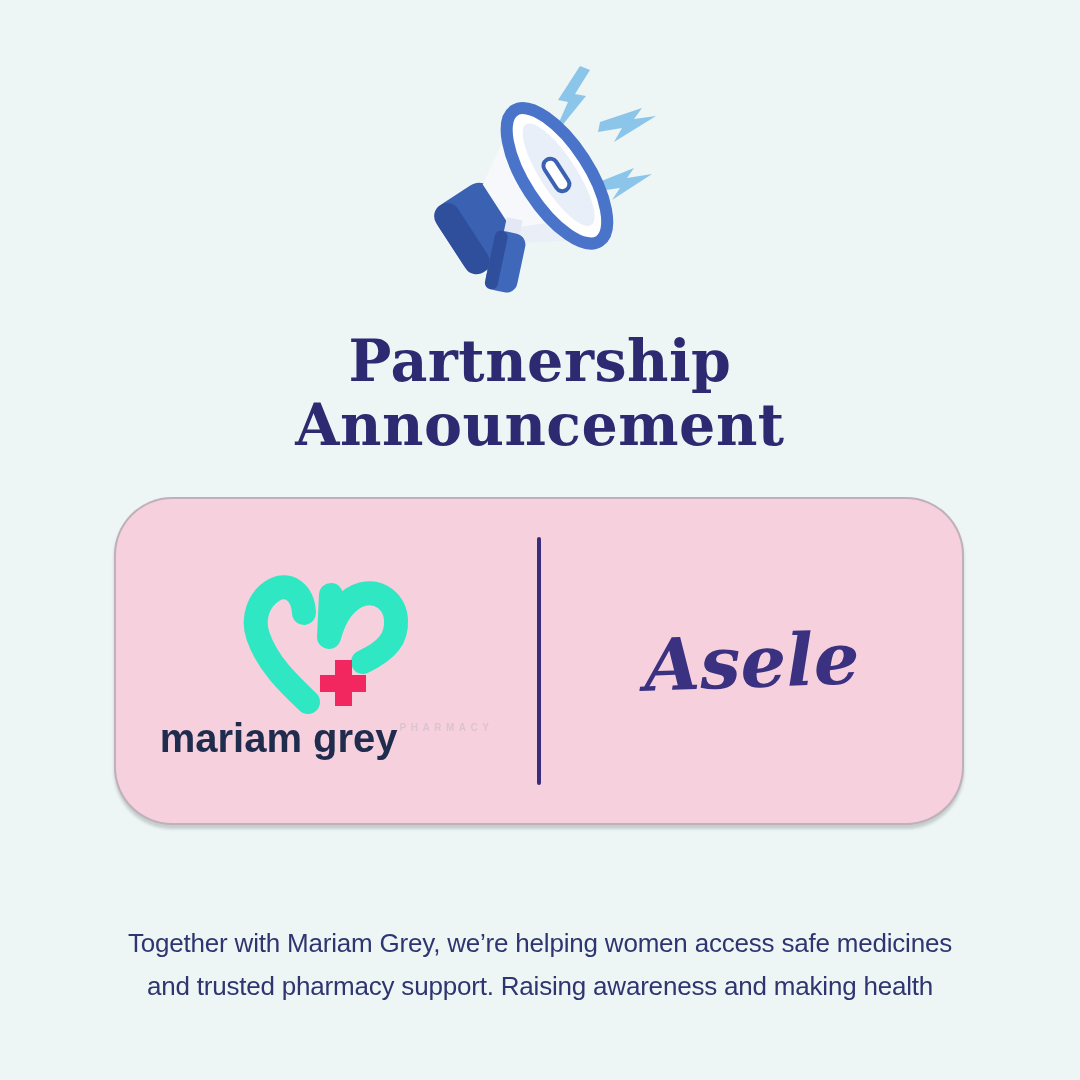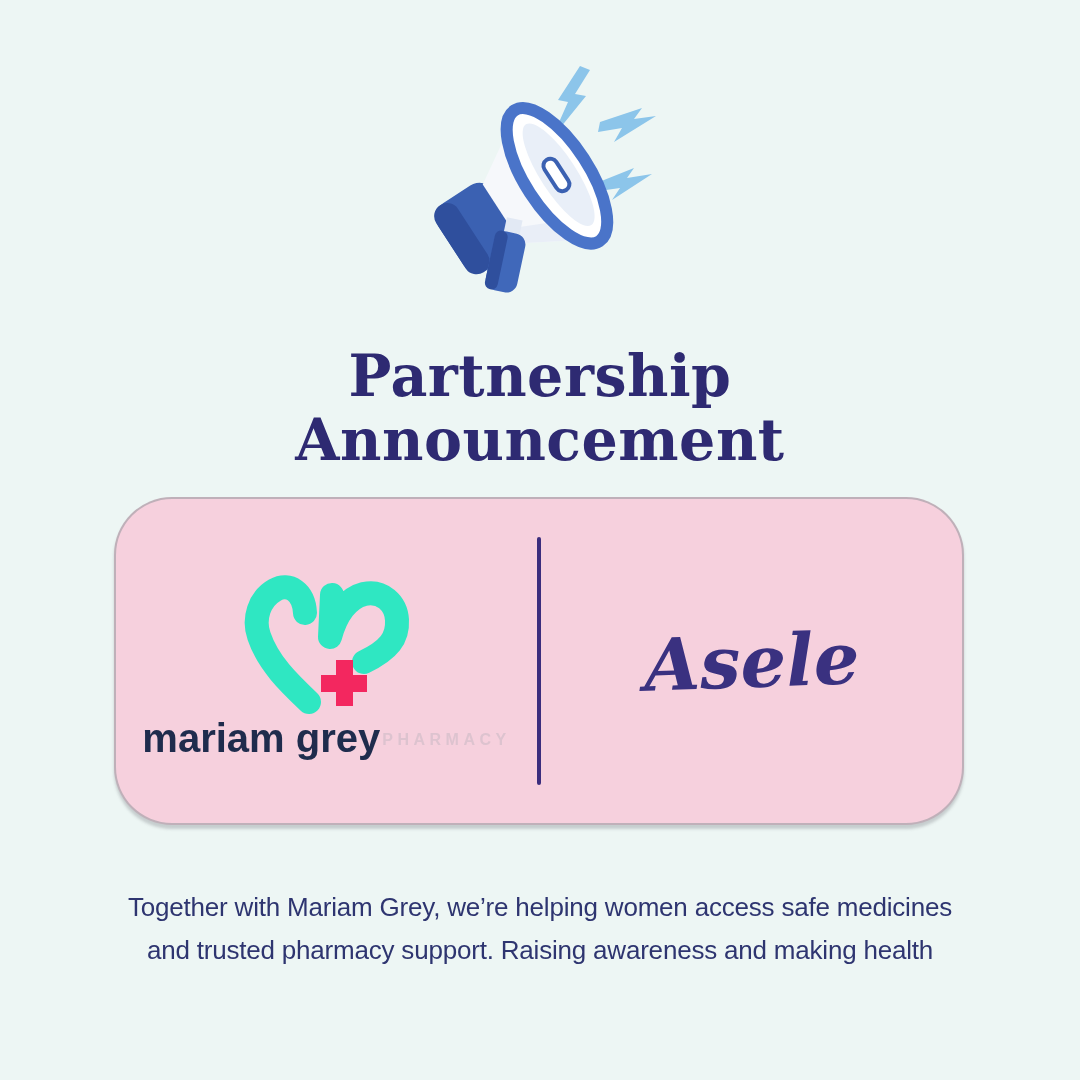--- a/index.html
+++ b/index.html
@@ -18,21 +18,21 @@
     position: absolute;
     left: 428px;
     top: 60px;
     width: 230px;
     height: 235px;
   }
 
   
   .title {
     position: absolute;
-    top: 306px;
+    top: 291px;
     left: 0;
     width: 100%;
     text-align: center;
     font-family: "DejaVu Serif", serif;
     font-weight: bold;
     font-size: 57px;
     line-height: 64px;
     color: #2e2a72;
     letter-spacing: 0.5px;
   }
@@ -73,40 +73,40 @@
   .brand-name {
     font-family: "Liberation Sans", sans-serif;
     font-weight: bold;
     font-size: 40px;
     letter-spacing: 0px;
     color: #1f2c4d;
     line-height: 40px;
   }
   .brand-sub {
     font-family: "Liberation Sans", sans-serif;
-    font-size: 16px;
+    font-size: 10px;
     font-weight: bold;
     letter-spacing: 4.5px;
     color: #ddc3cf;
-    margin-top: 13px;
+    margin-top: 4px;
     margin-left: 2px;
   }
   .asele {
     font-family: "DejaVu Serif", serif;
     font-style: italic;
     font-weight: bold;
     font-size: 72px;
     color: #3a3180;
     transform: rotate(-2deg);
   }
 
   
   .body-text {
     position: absolute;
-    top: 860px;
+    top: 896px;
     left: 0;
     width: 100%;
     text-align: center;
     font-family: "Liberation Sans", sans-serif;
     font-size: 26px;
     line-height: 43px;
     color: #2e3570;
     letter-spacing: -0.2px;
   }
   .body-text span { display: block; }

